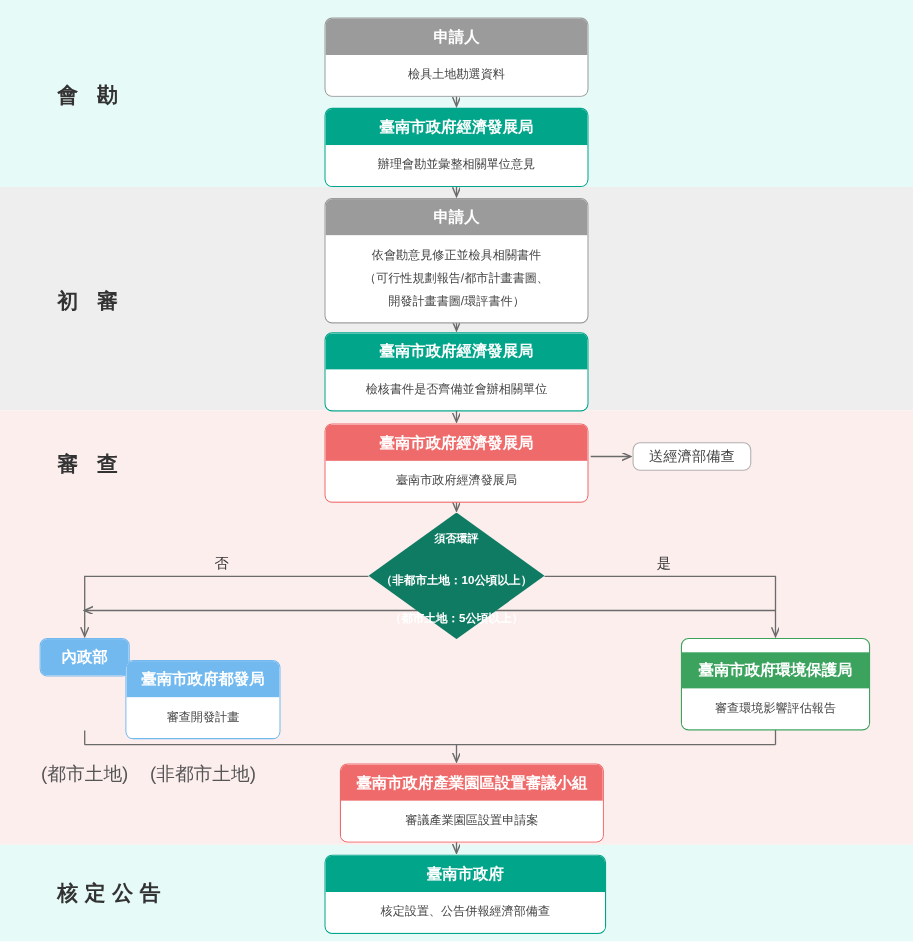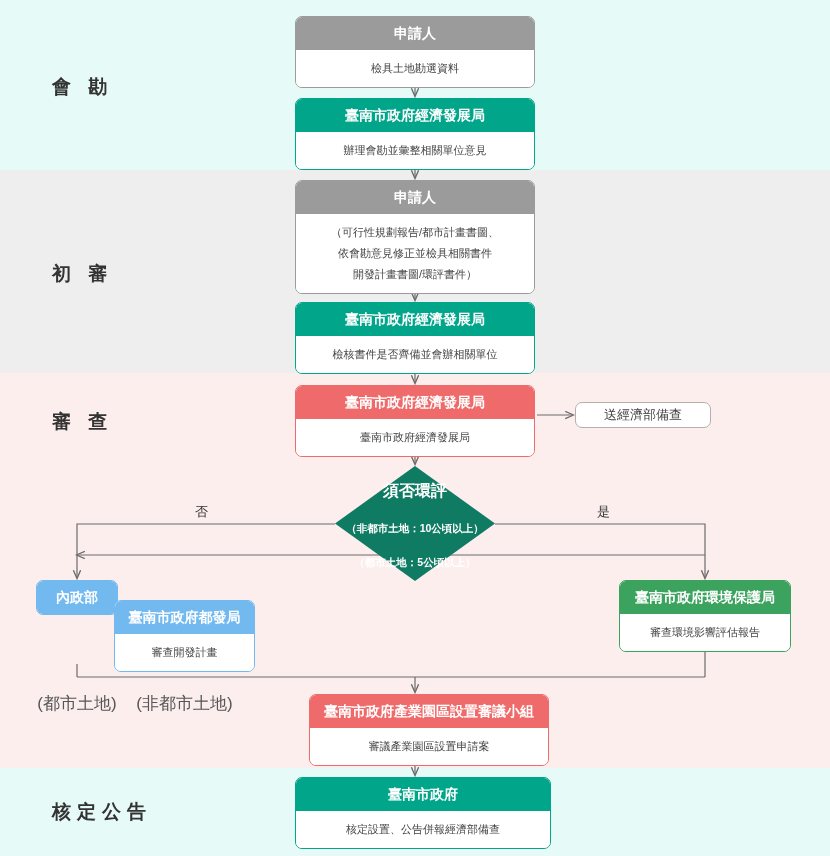--- a/index.html
+++ b/index.html
@@ -72,39 +72,39 @@
   
   .c-gray  { border-color: #9b9b9b; }
   .c-gray  .head  { background: #9b9b9b; }
   .c-teal  { border-color: #00a58a; }
   .c-teal  .head  { background: #00a58a; }
   .c-red   { border-color: #ef6a6a; }
   .c-red   .head  { background: #ef6a6a; }
   .c-blue  { border-color: #72b9f0; }
   .c-blue  .head  { background: #72b9f0; }
   .c-green { border-color: #3ba35e; }
-  .c-green .head  { background: #3ba35e; }
+  .c-green .head  { background: #3ba35e; margin-top: 12px; }
 
   
   #node-applicant-1      { left: 295px; top: 16px;  width: 240px; }
   #node-econ-dept-1      { left: 295px; top: 98px;  width: 240px; }
   #node-applicant-2      { left: 295px; top: 180px; width: 240px; }
   #node-econ-dept-2      { left: 295px; top: 302px; width: 240px; }
   #node-econ-dept-3      { left: 295px; top: 385px; width: 240px; }
   #node-moi              { left: 36px;  top: 580px; width: 82px;  }
   #node-urban-dev        { left: 114px; top: 580px; width: 141px; margin-top: 20px; }
   #node-epb              { left: 619px; top: 580px; width: 172px; }
   #node-review-panel     { left: 309px; top: 694px; width: 240px; }
   #node-city-gov         { left: 295px; top: 777px; width: 256px; }
 
   
   #node-note-moea {
     position: absolute;
     left: 575px; top: 402px;
-    width: 136px; height: 26px;
+    width: 108px; height: 26px;
     border: 1px solid #b5b0b0;
     border-radius: 7px;
     background: #ffffff;
     color: #444444;
     font-size: 13px;
     line-height: 24px;
     text-align: center;
   }
 
   
@@ -132,21 +132,21 @@
   }
   #node-decision .diamond-text {
     position: absolute; inset: 0;
     display: flex; flex-direction: column;
     align-items: center; justify-content: center;
     color: #ffffff;
     text-align: center;
     padding-top: 2px;
   }
   #node-decision .d-title {
-    font-size: 16px; font-weight: bold; line-height: 20px;
+    font-size: 10px; font-weight: bold; line-height: 20px;
   }
   #node-decision .d-sub {
     font-size: 10.5px; line-height: 14px; font-weight: bold; margin-top: 20px;
   }
 
   
   .branch-label {
     position: absolute;
     font-size: 13px;
     color: #333333;
@@ -220,22 +220,22 @@
   </div>
 
   <div class="node c-teal" id="node-econ-dept-1">
     <div class="head">臺南市政府經濟發展局</div>
     <div class="body">辦理會勘並彙整相關單位意見</div>
   </div>
 
   <div class="node c-gray" id="node-applicant-2">
     <div class="head">申請人</div>
     <div class="body">
+      <div>依會勘意見修正並檢具相關書件</div>
       <div>（可行性規劃報告/都市計畫書圖、</div>
-      <div>依會勘意見修正並檢具相關書件</div>
       <div>開發計畫書圖/環評書件）</div>
     </div>
   </div>
 
   <div class="node c-teal" id="node-econ-dept-2">
     <div class="head">臺南市政府經濟發展局</div>
     <div class="body">檢核書件是否齊備並會辦相關單位</div>
   </div>
 
   <div class="node c-red" id="node-econ-dept-3">

